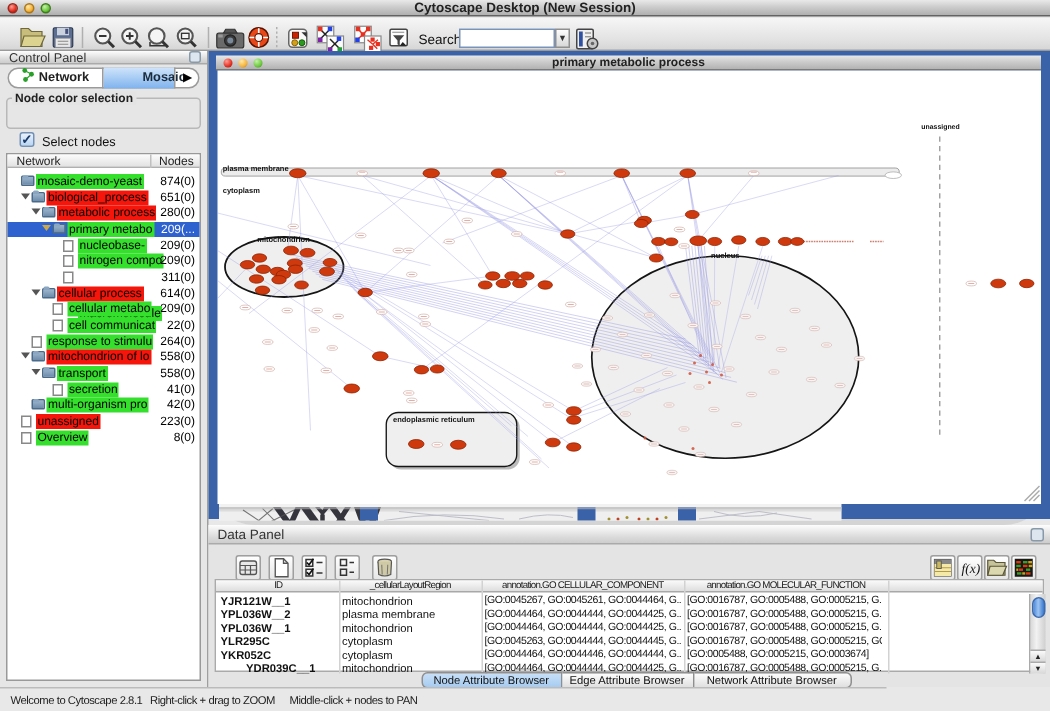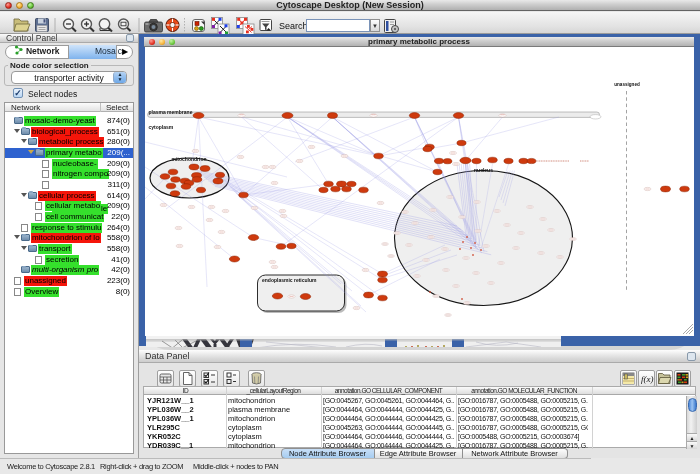--- a/index.html
+++ b/index.html
@@ -27,21 +27,21 @@
 
 
 #cpanel { left:0; top:34px; width:139px; height:424px; background:#e6e6e6; border-right:1px solid #9f9f9f;}
 #cpanel .ptitle { height:9px; line-height:9px; font-size:8.5px; }
 #cpanel .floaticon { top:0px; width:8px; height:8px; }
 .ptitle { height:13px; background:linear-gradient(#fdfdfd,#d9d9d9 70%,#cdcdcd); border-bottom:1px solid #aaa;
   font-size:9px; color:#333; line-height:13px; padding-left:6px; position:relative;}
 .floaticon { position:absolute; right:4px; top:2px; width:9px; height:9px; border:1px solid #8899aa; border-radius:2px; background:#dde6ef;}
 #tabs { position:absolute; left:5px; top:11px; width:128px; height:14px; background:#fff; border:1px solid #9b9b9b; border-radius:7px; overflow:hidden; }
 #tab-net { position:absolute; left:0; top:0; width:63px; height:14px; font-size:8.5px; font-weight:bold; color:#222; text-align:center; line-height:13px;}
-#tab-mos { position:absolute; left:63px; top:0; width:48px; height:14px; background:linear-gradient(#cfe4fa,#8fbdf0 80%,#7fb2ec); font-size:8.5px; font-weight:normal; color:#1a2a3a; text-align:center; line-height:13px; border-left:1px solid #9b9b9b;padding-left:26px;}
+#tab-mos { position:absolute; left:63px; top:0; width:48px; height:14px; background:linear-gradient(#cfe4fa,#8fbdf0 80%,#7fb2ec); font-size:8.5px; font-weight:bold; color:#1a2a3a; text-align:center; line-height:13px; border-left:1px solid #9b9b9b;padding-left:26px;}
 #tab-arr { position:absolute; left:111px; top:0; width:17px; height:14px; border-left:1px solid #9b9b9b; text-align:center; font-size:8px; line-height:13px; color:#000;}
 #groupbox { position:absolute; left:4px; top:31px; width:130px; height:21px; border:1px solid #b8b8b8; border-radius:3px; }
 #grouplbl { position:absolute; left:8px; top:27px; font-size:8px; font-weight:bold; color:#222; background:#e4e4e4; padding:0 2px;}
 #combo { position:absolute; left:11px; top:37px; width:116px; height:13px; background:#fff; border:1px solid #999; border-radius:4px; font-size:8.5px; color:#111; line-height:12px; text-align:center; }
 #combobtn { position:absolute; right:0px; top:0px; width:13px; height:11px; background:linear-gradient(#b4d2f2,#6ea8e8); border-radius:3px; margin:0px; border-left:1px solid #8fa8c8; font-size:5px; line-height:5px; color:#123; text-align:center;}
 #checkbox { position:absolute; left:13px; top:54px; width:10px; height:10px; background:linear-gradient(#eaf2fb,#b9d6f3); border:1px solid #7291b5; border-radius:2px; color:#1a3a6a; font-size:9px; line-height:9px; font-weight:bold; text-align:center;}
 #checklbl { position:absolute; left:28px; top:55px; font-size:8.5px; color:#111; }
 #treebox { position:absolute; left:4px; top:68px; width:130px; height:352px; background:#fff; border:1px solid #999; }
 #treehdr { position:absolute; left:0; top:0; width:128px; height:9px; background:linear-gradient(#fcfcfc,#e2e2e2); border-bottom:1px solid #b0b0b0; font-size:8px; color:#222; }
 #treehdr .c1 { position:absolute; left:6px; top:0px; }
@@ -232,28 +232,27 @@
         <circle cx="2.5" cy="2" r="1.6" fill="#2aa02a"></circle>
         <circle cx="7" cy="4.5" r="1.6" fill="#2aa02a"></circle>
         <circle cx="3" cy="8" r="1.6" fill="#2aa02a"></circle>
         <line x1="2.5" y1="2" x2="7" y2="4.5" stroke="#2aa02a" stroke-width="0.7"></line>
         <line x1="7" y1="4.5" x2="3" y2="8" stroke="#2aa02a" stroke-width="0.7"></line>
       </svg> Network</div>
   <div id="tab-mos" style="left:68px;top:11px;">Mosaic</div>
   <div id="tab-arr" style="left:116px;top:11px;">▶</div>
   <div id="groupbox"></div>
   <div id="grouplbl">Node color selection</div>
-  <div id="combo">transporter activity<div id="combobtn">▲<br>▼</div></div>
   <div id="checkbox">✓</div>
   <div id="checklbl">Select nodes</div>
   <div id="treebox">
     <div id="treehdr">
         <span class="c1">Network</span>
         <span class="div"></span>
-        <span class="c2">Select</span>
+        <span class="c2">Nodes</span>
       </div>
 <div class="trow" style="top:13.00px;">
         <span class="fold" style="left:9px;"></span>
         <span class="lbl bgG" style="left:19px;">mosaic-demo-yeast</span>
         <span class="cnt" style="">874(0)</span>
       </div>
 <div class="trow" style="top:23.67px;">
         <span class="arr" style="left:9px;"></span>
         <span class="fold" style="left:16px;"></span>
         <span class="lbl bgR" style="left:26px;">biological_process</span>
@@ -319,21 +318,21 @@
         <span class="lbl bgG" style="left:33px;">transport</span>
         <span class="cnt" style="">558(0)</span>
       </div>
 <div class="trow" style="top:151.71px;">
         <span class="file" style="left:30px;"></span>
         <span class="lbl bgG" style="left:40px;">secretion</span>
         <span class="cnt" style="">41(0)</span>
       </div>
 <div class="trow" style="top:162.38px;">
         <span class="fold" style="left:16px;"></span>
-        <span class="lbl bgG" style="left:26px;font-style:italic;">multi-organism pro</span>
+        <span class="lbl bgG" style="left:26px;">multi-organism pro</span>
         <span class="cnt" style="">42(0)</span>
       </div>
 <div class="trow" style="top:173.05px;">
         <span class="file" style="left:9px;"></span>
         <span class="lbl bgR" style="left:19px;">unassigned</span>
         <span class="cnt" style="">223(0)</span>
       </div>
 <div class="trow" style="top:183.72px;">
         <span class="file" style="left:9px;"></span>
         <span class="lbl bgG" style="left:19px;">Overview</span>
@@ -801,21 +800,21 @@
           <span class="dcell go" style="left:179px;width:131px;">[GO:0045263, GO:0044444, GO:0044445, G...</span>
           <span class="dcell go" style="left:314px;width:130px;">[GO:0016787, GO:0005488, GO:0005215, GO:0003824, G...</span>
         </div>
       <div class="drow" style="top:45px;">
           <span class="dcell" style="left:3px;font-weight:bold;">YKR052C</span>
           <span class="dcell" style="left:84px;">cytoplasm</span>
           <span class="dcell go" style="left:179px;width:131px;">[GO:0044464, GO:0044446, GO:0044444, G...</span>
           <span class="dcell go" style="left:314px;width:130px;">[GO:0005488, GO:0005215, GO:0003674]</span>
         </div>
       <div class="drow" style="top:54px;">
-          <span class="dcell" style="left:3px;font-weight:bold;">YDR039C__1</span>
+          <span class="dcell" style="left:20px;font-weight:bold;">YDR039C__1</span>
           <span class="dcell" style="left:84px;">mitochondrion</span>
           <span class="dcell go" style="left:179px;width:131px;">[GO:0044464, GO:0044444, GO:0044425, G...</span>
           <span class="dcell go" style="left:314px;width:130px;">[GO:0016787, GO:0005488, GO:0005215, G...</span>
         </div>
     </div>
     <div id="dtabs">
       <div class="dtab" style="left:0px;width:94px;background:linear-gradient(#c8dff7,#a6ccf0);border-radius:4px 0 0 4px;">Node Attribute Browser</div>
       <div class="dtab" style="left:94px;width:88px;border-left:none;">Edge Attribute Browser</div>
       <div class="dtab" style="left:182px;width:105px;border-left:none;border-radius:0 4px 4px 0;">Network Attribute Browser</div>
     </div>

